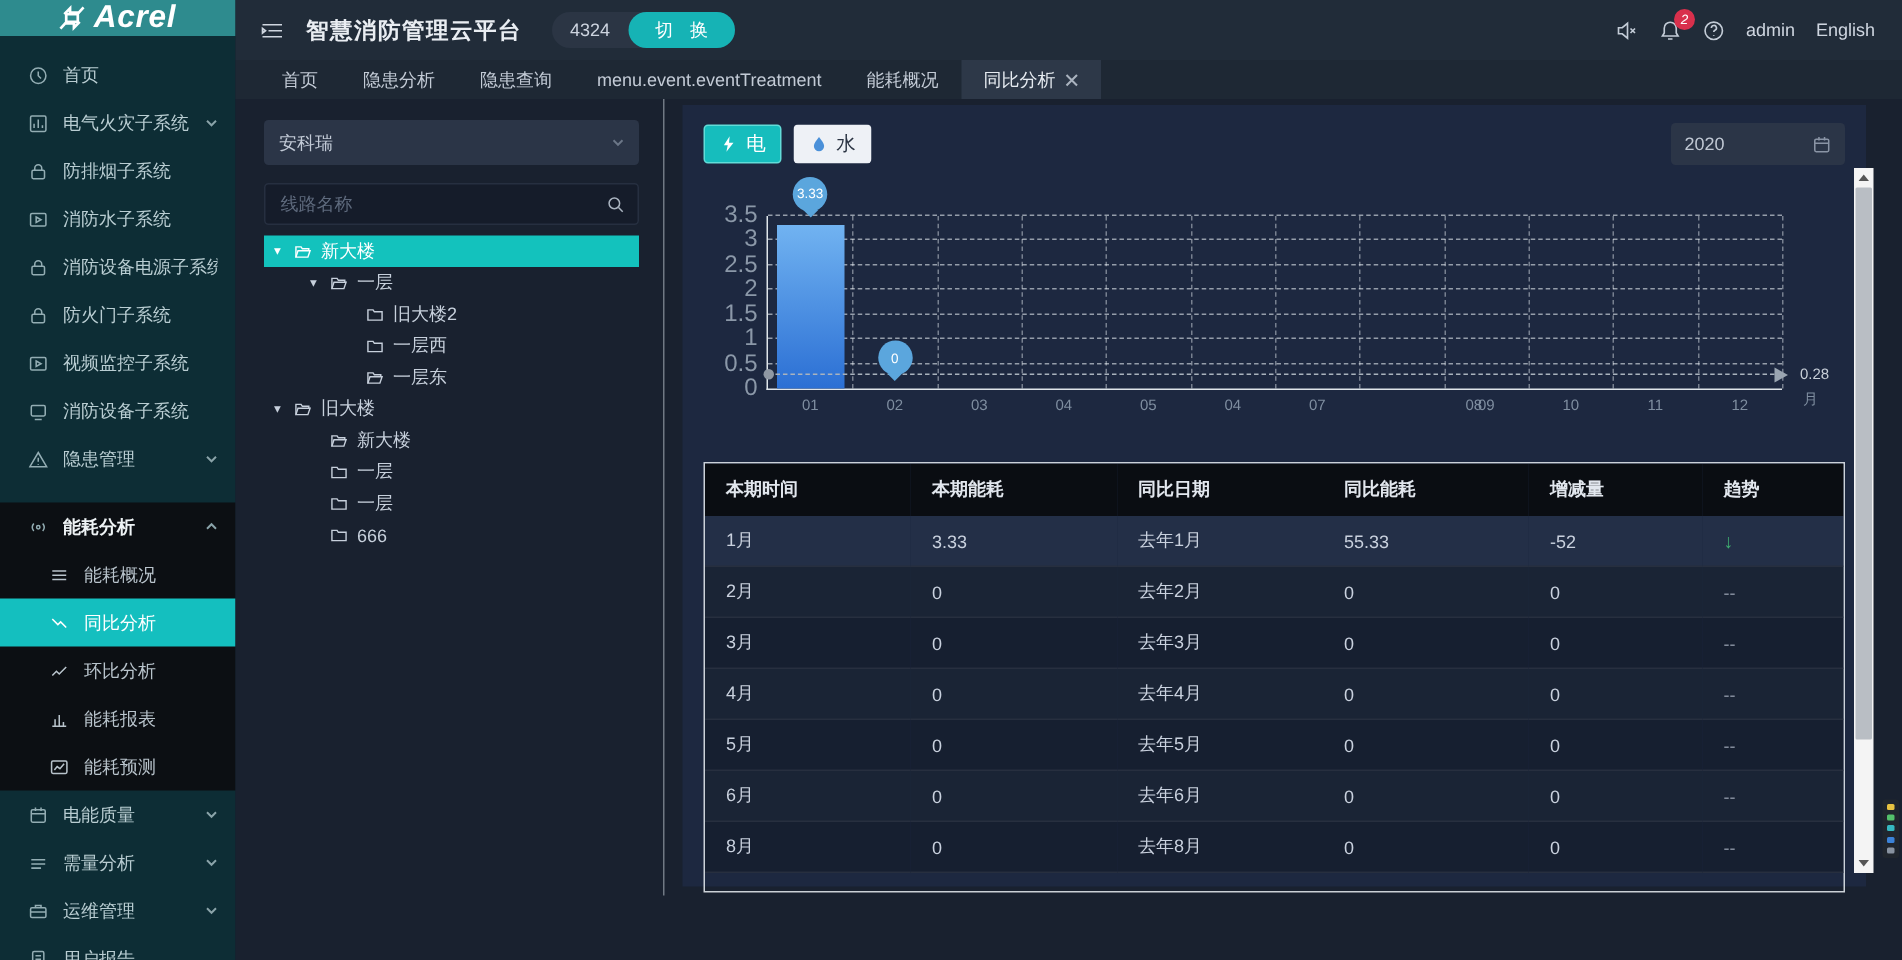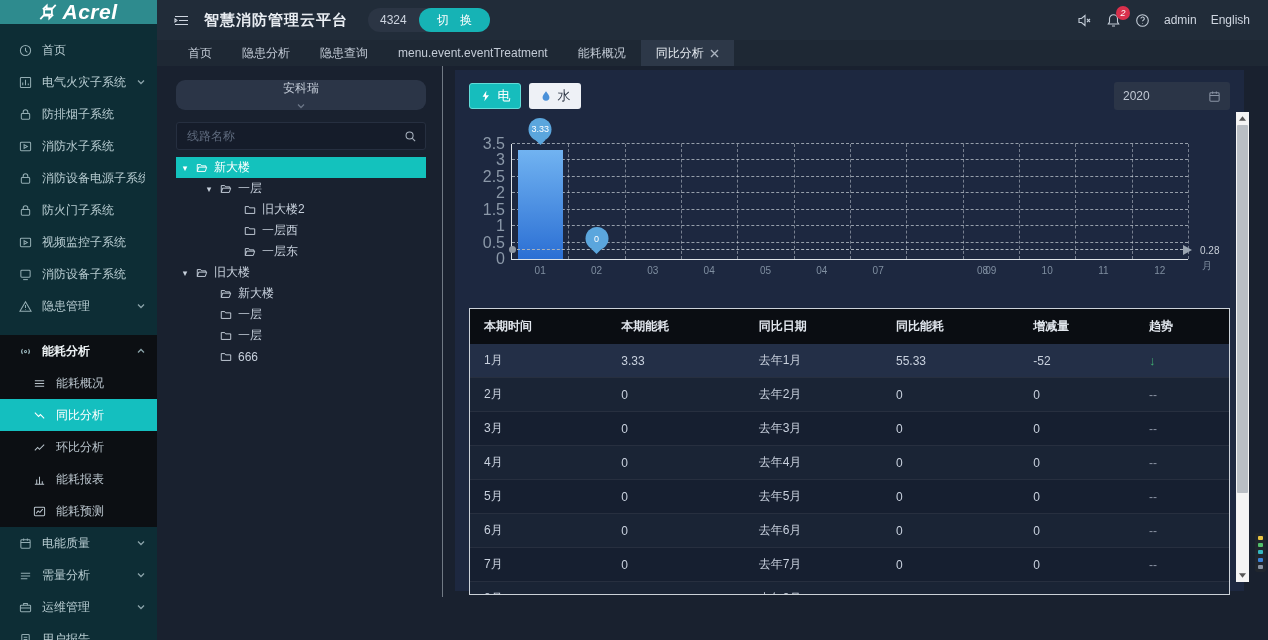--- a/index.html
+++ b/index.html
@@ -45,22 +45,22 @@
   
   .tabbar{height:26px;background:#1e2834;display:flex;align-items:stretch;padding-left:16px;}
   .tab{display:flex;align-items:center;gap:6px;padding:0 15px;color:#c3cbd6;cursor:pointer;white-space:nowrap;}
   .tab.active{background:#2d3848;color:#e6ebf1;}
   .tab .x{width:9px;height:9px;stroke:#aab3bf;stroke-width:1.4;}
 
   
   .content{flex:1;background:#19212f;position:relative;display:flex;min-height:0;}
   .tree-panel{width:286px;flex:0 0 286px;padding:14px 16px 0 19px;border-right:1px solid rgba(220,228,238,.45);
     height:531px;}
-  .select-box{height:30px;background:#2b3547;border-radius:9px;display:flex;align-items:center;
-    justify-content:space-between;padding:0 10px;color:#c2cad6;cursor:pointer;margin-bottom:12px;flex-direction:column;}
+  .select-box{height:30px;background:#2b3547;border-radius:3px;display:flex;align-items:center;
+    justify-content:space-between;padding:0 10px;color:#c2cad6;cursor:pointer;margin-bottom:12px;}
   .select-box .chev{stroke:#6b7687;}
   .search-row{height:28px;background:#151c2a;border:1px solid #262f40;border-radius:3px;
     display:flex;align-items:center;margin-bottom:7px;}
   .search-row input{flex:1;background:transparent;border:none;outline:none;color:#c2cad6;
     font-size:12px;padding:0 10px;font-family:inherit;}
   .search-row input::placeholder{color:#5e6a7d;}
   .search-btn{width:30px;display:flex;align-items:center;justify-content:center;color:#aab4c0;cursor:pointer;}
   .tree-node{height:21px;display:flex;align-items:center;gap:6px;color:#c7d0dc;cursor:pointer;padding-left:4px;}
   .tree-node.selected{background:#13c2bd;color:#fff;}
   .tree-node .caret{font-size:9px;width:10px;color:inherit;text-align:center;}
@@ -575,28 +575,20 @@
                 </tr>
                 <tr>
                   <td>6月</td>
                   <td>0</td>
                   <td>去年6月</td>
                   <td>0</td>
                   <td>0</td>
                   <td><span class="trend-flat">--</span></td>
                 </tr>
                 <tr>
-                  <td>7月</td>
-                  <td>0</td>
-                  <td>去年7月</td>
-                  <td>0</td>
-                  <td>0</td>
-                  <td><span class="trend-flat">--</span></td>
-                </tr>
-                <tr>
                   <td>8月</td>
                   <td>0</td>
                   <td>去年8月</td>
                   <td>0</td>
                   <td>0</td>
                   <td><span class="trend-flat">--</span></td>
                 </tr>
               </tbody>
           </table>
         </div>

